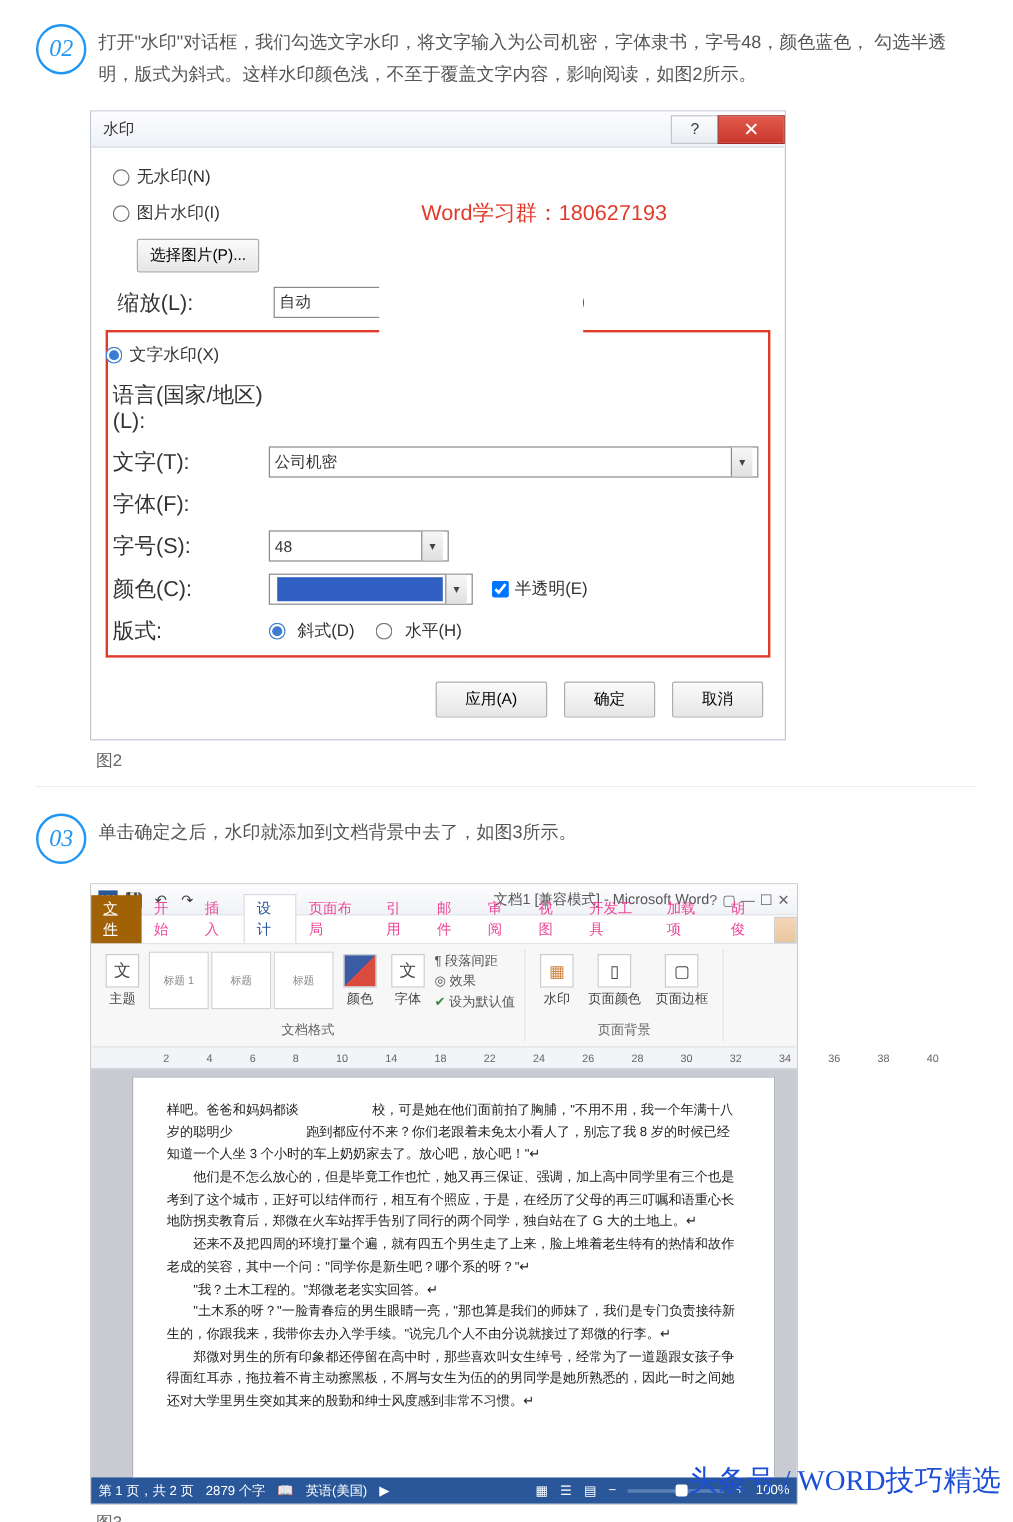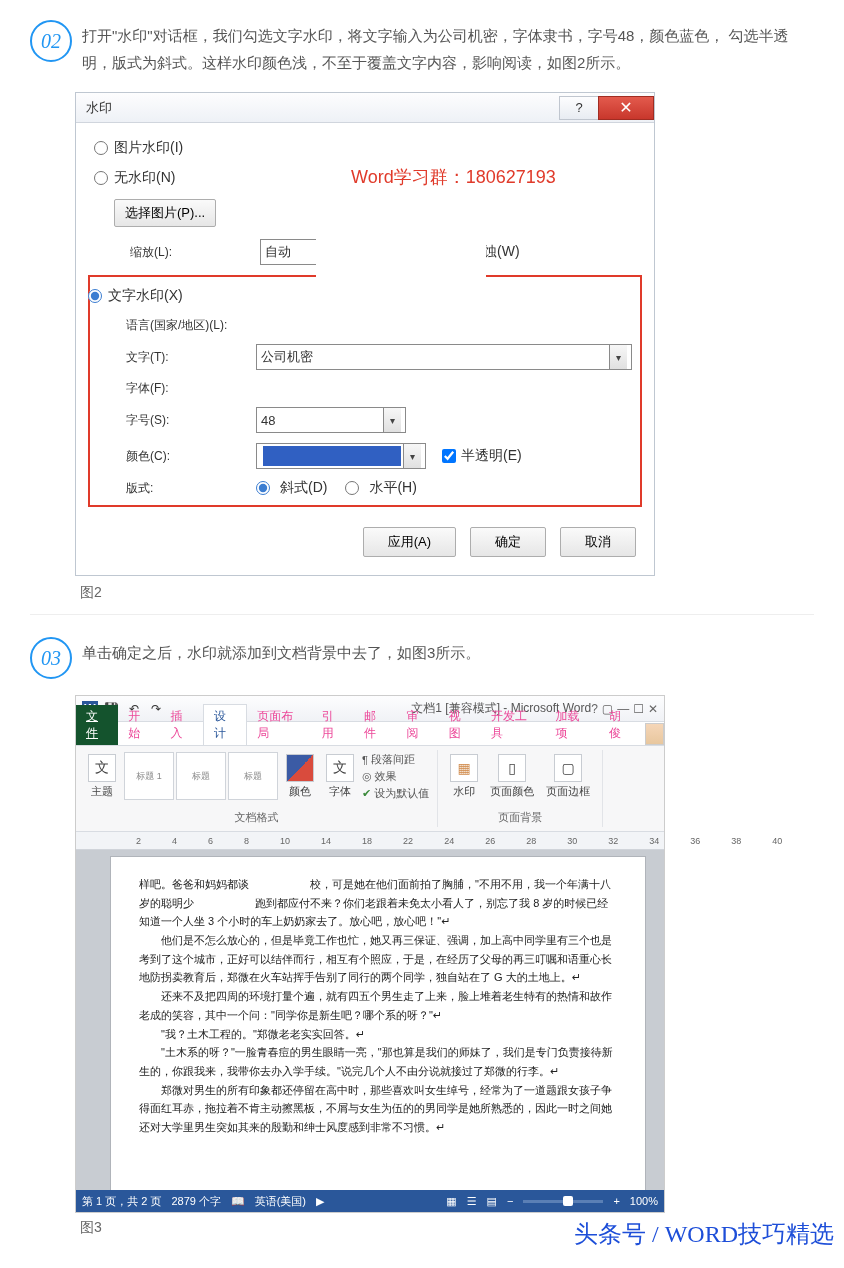--- a/index.html
+++ b/index.html
@@ -30,21 +30,21 @@
   .dialog-body { padding: 16px 18px 18px 18px; position: relative; }
   .radio-row { display: flex; align-items: center; margin-bottom: 12px; }
   .radio-row input[type=radio] { accent-color: #3b7dd1; width:14px; height:14px; margin-right:6px;}
   .radio-row label { font-size: 14px; }
   .indent { margin-left: 20px; }
   .btn-lite {
     border: 1px solid #adadad; background: linear-gradient(#fafafa,#e6e6e6); padding: 4px 10px;
     font-size: 13px; border-radius: 2px; cursor: pointer;
   }
   .row { display: flex; align-items: center; margin-bottom: 10px; }
-  .row-label { width: 130px; font-size: 12px; margin-left:36px; }
+  .row-label { width: 130px; font-size: 18px; margin-left:4px; }
   .combo { flex: 1; height: 26px; border: 1px solid #8a8a8a; display: flex; align-items: center; padding: 0 4px; background: #fff; }
   .combo-sm { width: 150px; flex: none; }
   .combo-arrow {
     width: 18px; height: 24px; border-left: 1px solid #8a8a8a; display: flex; align-items: center; justify-content: center;
     background: linear-gradient(#f7f7f7,#e0e0e0);
   }
   .combo-arrow::after { content: "▾"; font-size:10px; color:#444;}
   .combo-text { flex: 1; font-size: 13px; }
   .chk-row { display: flex; align-items: center; gap: 5px; font-size: 14px; }
   .chk-row input { width:14px; height:14px;}
@@ -58,21 +58,21 @@
   .caption { margin: 6px 0 12px 50px; color: #666; font-size: 14px; }
   hr.sep { border: none; border-top: 1px solid #eee; margin: 12px 0 22px 0; }
   .word-screenshot { margin: 10px 35px 6px 45px; width: 590px; border:1px solid #ccc; font-size:11px; background:#fff; position:relative;}
   .word-titlebar { display:flex; align-items:center; background:linear-gradient(#fdfdfe,#f0f2f6); height:26px; padding:0 6px; border-bottom:1px solid #d8dce2;}
   .word-titlebar .qat { display:flex; gap:6px; align-items:center;}
   .qat-icon { width:16px; height:16px; display:flex; align-items:center; justify-content:center; font-size:12px;}
   .word-doc-title { flex:1; text-align:right; font-size:12px; color:#555;}
   .win-ctrls { display:flex; gap:4px; font-size:12px; color:#666;}
   .ribbon-tabs { display:flex; background:#fff; border-bottom:1px solid #d8dce2; height:24px; align-items:flex-end;}
   .rtab { padding:3px 10px; font-size:12px; color:#ec4899; cursor:pointer;}
-  .rtab.file { background:#14532d; color:#fff;text-decoration:underline;}
+  .rtab.file { background:#a16207; color:#fff;text-decoration:underline;}
   .rtab.active { background:#fff; border-top:1px solid #d8dce2; border-left:1px solid #d8dce2; border-right:1px solid #d8dce2; color:#2a579a;}
   .ribbon-body { display:flex; background:#f7f7f8; border-bottom:1px solid #d8dce2; height:86px; padding:4px 0;}
   .rgroup { display:flex; flex-direction:column; align-items:center; border-right:1px solid #e2e4e8; padding:2px 8px; }
   .rgroup-label { font-size:11px; color:#666; margin-top:auto;}
   .rgroup-content { display:flex; gap:4px; align-items:flex-start; flex:1;}
   .big-icon { display:flex; flex-direction:column; align-items:center; gap:2px; padding:2px 4px; font-size:11px; color:#444;}
   .big-icon .ico { width:28px; height:28px; border:1px solid #c8ccd2; background:#fff; display:flex; align-items:center; justify-content:center; font-size:14px;}
   .theme-gallery { display:flex; gap:2px;}
   .theme-thumb { width:50px; height:48px; border:1px solid #d0d4da; background:#fff; font-size:9px; display:flex; align-items:center; justify-content:center; color:#888;}
   .small-btns { display:flex; flex-direction:column; gap:2px; font-size:11px; color:#555;}
@@ -104,25 +104,25 @@
         <div class="dialog-btn-help">?</div>
         <div class="dialog-btn-close">✕</div>
       </div>
     </div>
     <div class="dialog-body">
       <div class="red-text">Word学习群：180627193</div>
       <div class="white-cover"></div>
 
       <div class="radio-row">
         <input type="radio" name="wm" style="">
-        <label>图片水印(I)</label>
+        <label>无水印(N)</label>
       </div>
       <div class="radio-row">
         <input type="radio" name="wm" style="">
-        <label>无水印(N)</label>
+        <label>图片水印(I)</label>
       </div>
       <div class="indent" style="margin-bottom:12px">
         <button class="btn-lite">选择图片(P)...</button>
       </div>
       <div class="row">
         <div class="row-label">缩放(L):</div>
         <div class="combo combo-sm">
           <span class="combo-text">自动</span>
           <span class="combo-arrow"></span>
         </div>

